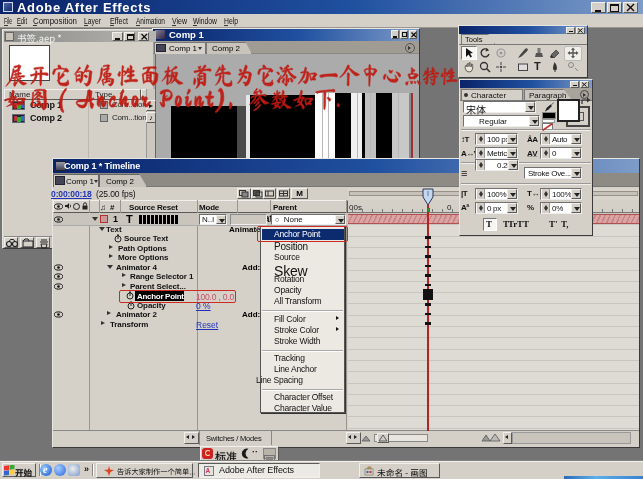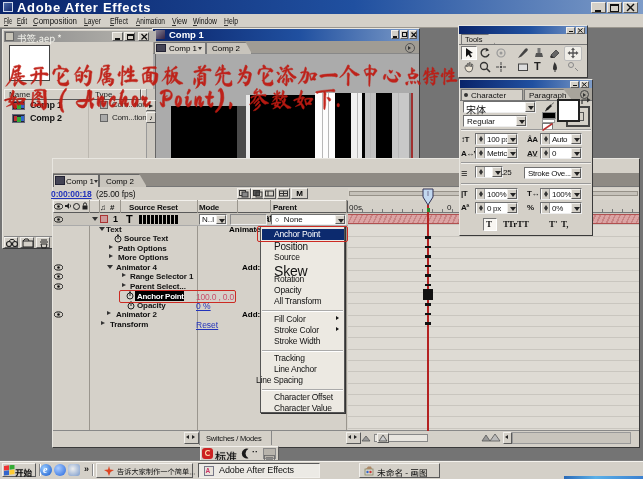--- a/index.html
+++ b/index.html
@@ -161,20 +161,24 @@
     <div class="abs" style="left:392px;top:93px;width:17px;height:65px;background:#c8c8c8;z-index:3"></div>
     <div class="abs" style="left:409px;top:93px;width:3px;height:65px;background:#8a8a8a;z-index:3"></div>
     <div class="abs" style="left:411px;top:93px;width:2px;height:65px;background:#a03030;z-index:3"></div>
     <div class="abs" style="left:322px;top:93px;width:1px;height:65px;background:#b8b8b8;z-index:4"></div>
     <div class="abs" style="left:328px;top:93px;width:1px;height:65px;background:#b8b8b8;z-index:4"></div>
     <div class="abs" style="left:357px;top:93px;width:1px;height:65px;background:#b8b8b8;z-index:4"></div>
     <div class="abs" style="left:370px;top:93px;width:1px;height:65px;background:#b8b8b8;z-index:4"></div>
     <div class="abs" style="left:398px;top:93px;width:1px;height:65px;background:#b8b8b8;z-index:4"></div>
     <div class="abs" style="left:155px;top:54px;width:1px;height:104px;background:#666;z-index:3"></div>
     <div class="abs" style="left:52px;top:158px;width:588px;height:290px;background:#d4d0c8;border:1px solid;border-color:#e8e6e0 #3a3a3a #3a3a3a #e8e6e0;z-index:4"></div>
+    <div class="abs ttl" style="left:53px;top:159px;width:586px;height:14px;font-size:9.5px;z-index:5">
+      <span class="abs" style="left:2px;top:2px;width:11px;height:10px;background:linear-gradient(180deg,#99a,#445);border:1px solid #222"></span>
+      <span class="abs" style="left:11px;top:1.5px;font-size:9px;letter-spacing:-0.1px">Comp 1 * Timeline</span>
+    </div>
     <div class="abs" style="left:53px;top:173px;width:586px;height:14px;background:#8e8a84;border-bottom:1px solid #777;z-index:5"></div>
     <div class="abs" style="left:53px;top:174px;width:46px;height:13px;background:#d4d0c8;border:1px solid #666;border-bottom:none;font-size:8px;padding:2px 0 0 12px;z-index:6">Comp 1</div>
     <span class="abs" style="left:55px;top:176px;width:10px;height:9px;background:#445;border:1px solid #223;z-index:7"></span>
     <span class="abs" style="left:94px;top:180px;width:0;height:0;border-top:3px solid #333;border-left:2.4px solid transparent;border-right:2.4px solid transparent;z-index:7"></span>
     <div class="abs" style="left:99px;top:174px;width:48px;height:13px;background:#c8c4bc;border:1px solid #666;border-bottom:none;font-size:8px;padding:2px 0 0 6px;z-index:6;clip-path:polygon(0 0,84% 0,100% 100%,0 100%)">Comp 2</div>
     <div class="abs" style="left:53px;top:187px;width:586px;height:13px;background:#d4d0c8;z-index:5"></div>
     <span class="abs" style="left:51px;top:189px;font-size:8.5px;font-weight:bold;color:#2233bb;text-decoration:underline;z-index:6;letter-spacing:-0.1px">0:00:00:18</span>
     <span class="abs" style="left:96px;top:189px;font-size:8.5px;color:#111;z-index:6;letter-spacing:-0.1px">(25.00 fps)</span>
     <div class="abs rb" style="left:237px;top:188px;width:14px;height:11px;z-index:6">
       <svg width="12" height="9">
@@ -506,21 +510,21 @@
     <div class="abs" style="left:460px;top:100px;width:132px;height:135px;background:#d4d0c8;border-top:1px solid #777;z-index:14"></div>
     <div class="abs cb" style="left:463px;top:101px;width:73px;height:12px;padding-left:3px;z-index:15">
       <span class="dd"></span>
     </div>
     <svg style="position:absolute;left:466px;top:102px;z-index:16;overflow:visible" width="22" height="40">
       <g transform="scale(1,1)" fill="#111">
         <path transform="translate(0.0,11.6) scale(0.010000,-0.010000)" d="M461 603V441H75V368H398C312 228 170 93 34 26C52 11 76 -18 89 -36C228 42 370 183 461 339V-80H538V333C631 185 775 46 910 -29C923 -8 949 21 967 37C830 102 683 233 595 368H924V441H538V603ZM432 822C448 793 465 756 477 725H81V514H157V654H842V514H921V725H565C551 761 527 807 506 843Z"></path>
         <path transform="translate(10.0,11.6) scale(0.010000,-0.010000)" d="M251 836C201 685 119 535 30 437C45 420 67 380 74 363C104 397 133 436 160 479V-78H232V605C266 673 296 745 321 816ZM416 175V106H581V-74H654V106H815V175H654V521C716 347 812 179 916 84C930 104 955 130 973 143C865 230 761 398 702 566H954V638H654V837H581V638H298V566H536C474 396 369 226 259 138C276 125 301 99 313 81C419 177 517 342 581 518V175Z"></path>
       </g>
     </svg>
-    <div class="abs cb" style="left:463px;top:115px;width:64px;height:12px;padding-left:3px;z-index:15">Regular<span class="dd"></span></div>
+    <div class="abs cb" style="left:463px;top:115px;width:77px;height:12px;padding-left:15px;z-index:15">Regular<span class="dd"></span></div>
     <svg class="abs" style="left:544px;top:101px;z-index:15" width="11" height="12">
       <path d="M9.5,1.5 L7,4 L8,5 L4,9 L2.5,9.5 L2,10.5 L1,10 L1.8,8.8 L2.5,7 L6.5,3.5 L7.5,4 L10,1.8 Z" fill="#222"></path>
     </svg>
     <div class="abs" style="left:566px;top:106px;width:24px;height:21px;border:2px solid #444;background:#d4d0c8;z-index:14"></div>
     <div class="abs" style="left:572px;top:112px;width:12px;height:9px;border:1.5px solid #555;z-index:14"></div>
     <div class="abs" style="left:557px;top:99px;width:23px;height:23px;background:#fff;border:2px solid #222;z-index:15"></div>
     <svg class="abs" style="left:580px;top:96px;z-index:15" width="12" height="9">
       <path d="M2,8 L2,4 L8,4" fill="none" stroke="#333" stroke-width="1.2"></path>
       <path d="M7,1.5 L10.5,4 L7,6.5 Z" fill="#333"></path>
     </svg>
@@ -535,21 +539,21 @@
     <div class="abs" style="left:461px;top:183px;width:130px;height:2px;border-top:1px solid #999;border-bottom:1px solid #f2f0ec;z-index:15"></div>
     <span class="abs" style="left:461px;top:135px;font-size:8px;font-weight:bold;z-index:15;color:#111;letter-spacing:-0.5px">↕T</span>
     <div class="abs cb" style="left:475px;top:133px;width:43px;height:12px;padding-left:11px;z-index:15;letter-spacing:-0.3px"><span class="spin"></span>100 px<span class="dd"></span></div>
     <span class="abs" style="left:527px;top:135px;font-size:8px;font-weight:bold;z-index:15;color:#111;letter-spacing:-0.5px">ÂA</span>
     <div class="abs cb" style="left:540px;top:133px;width:42px;height:12px;padding-left:11px;z-index:15;letter-spacing:-0.3px"><span class="spin"></span>Auto<span class="dd"></span></div>
     <span class="abs" style="left:461px;top:149px;font-size:8px;font-weight:bold;z-index:15;color:#111;letter-spacing:-0.5px">A↔V</span>
     <div class="abs cb" style="left:475px;top:147px;width:43px;height:12px;padding-left:11px;z-index:15;letter-spacing:-0.3px"><span class="spin"></span>Metric<span class="dd"></span></div>
     <span class="abs" style="left:527px;top:149px;font-size:8px;font-weight:bold;z-index:15;color:#111;letter-spacing:-0.5px">A̲V̲</span>
     <div class="abs cb" style="left:540px;top:147px;width:42px;height:12px;padding-left:11px;z-index:15;letter-spacing:-0.3px"><span class="spin"></span>0<span class="dd"></span></div>
     <span class="abs" style="left:461px;top:167px;font-size:11px;font-weight:bold;z-index:15;color:#111;letter-spacing:-0.5px">≡</span>
-    <div class="abs cb" style="left:475px;top:166px;width:28px;height:12px;padding-left:21px;z-index:15;letter-spacing:-0.3px"><span class="spin"></span>0.25<span class="dd"></span></div>
+    <div class="abs cb" style="left:475px;top:159px;width:44px;height:12px;padding-left:21px;z-index:15;letter-spacing:-0.3px"><span class="spin"></span>0.25<span class="dd"></span></div>
     <div class="abs cb" style="left:524px;top:167px;width:58px;height:12px;padding-left:3px;z-index:15;letter-spacing:-0.3px">Stroke Ove...<span class="dd"></span></div>
     <span class="abs" style="left:461px;top:189px;font-size:8px;font-weight:bold;z-index:15;color:#111;letter-spacing:-0.5px">|T</span>
     <div class="abs cb" style="left:475px;top:188px;width:43px;height:12px;padding-left:11px;z-index:15;letter-spacing:-0.3px"><span class="spin"></span>100%<span class="dd"></span></div>
     <span class="abs" style="left:527px;top:189px;font-size:8px;font-weight:bold;z-index:15;color:#111;letter-spacing:-0.5px">T↔</span>
     <div class="abs cb" style="left:540px;top:188px;width:42px;height:12px;padding-left:11px;z-index:15;letter-spacing:-0.3px"><span class="spin"></span>100%<span class="dd"></span></div>
     <span class="abs" style="left:461px;top:203px;font-size:8px;font-weight:bold;z-index:15;color:#111;letter-spacing:-0.5px">Aª</span>
     <div class="abs cb" style="left:475px;top:202px;width:43px;height:12px;padding-left:11px;z-index:15;letter-spacing:-0.3px"><span class="spin"></span>0 px<span class="dd"></span></div>
     <span class="abs" style="left:527px;top:203px;font-size:8px;font-weight:bold;z-index:15;color:#111;letter-spacing:-0.5px">%</span>
     <div class="abs cb" style="left:540px;top:202px;width:42px;height:12px;padding-left:11px;z-index:15;letter-spacing:-0.3px"><span class="spin"></span>0%<span class="dd"></span></div>
     <div class="abs" style="left:483px;top:218px;width:14px;height:13px;background:#f8f6f2;border:1px solid;border-color:#777 #fff #fff #777;z-index:15"></div>

